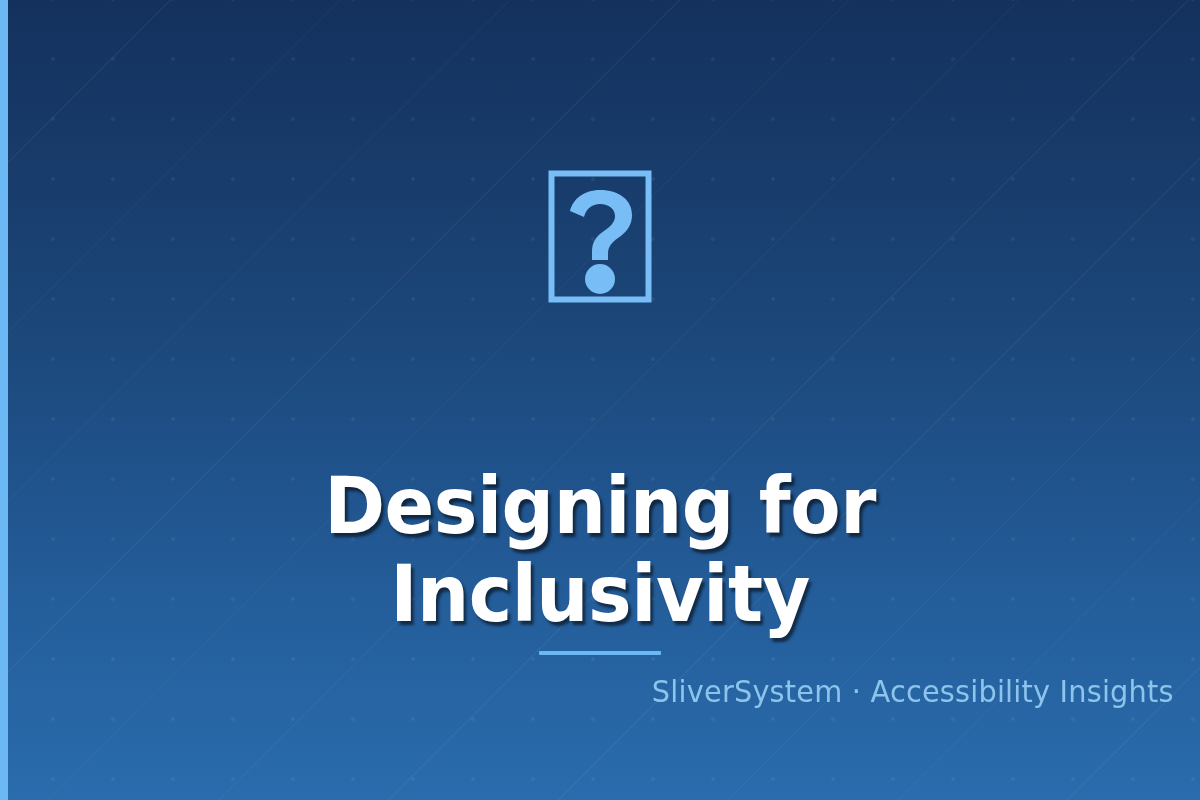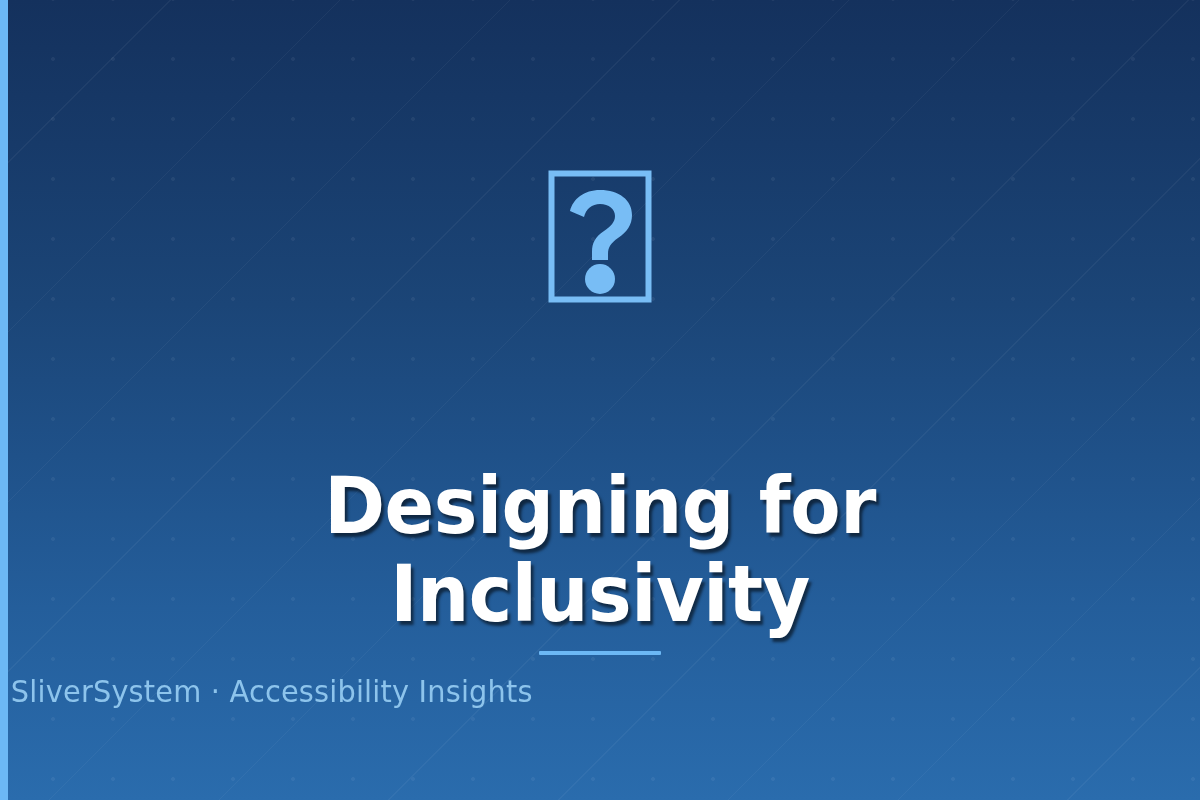--- a/index.html
+++ b/index.html
@@ -112,21 +112,21 @@
     height:4px;
     background:#6cb8f5;
     border-radius:1px;
   }
 
   
   .subtitle-wrap {
     position:absolute;
     left:0; right:15px;
     top:673px;
-    text-align:left;
+    text-align:right;
   }
   .slide-subtitle {
     font-family:"DejaVu Sans", sans-serif;
     font-weight:normal;
     font-size:30px;
     line-height:38px;
     color:#8dc4ec;
     letter-spacing:0.2px;
     transform:scaleX(0.96);
     transform-origin:center;

